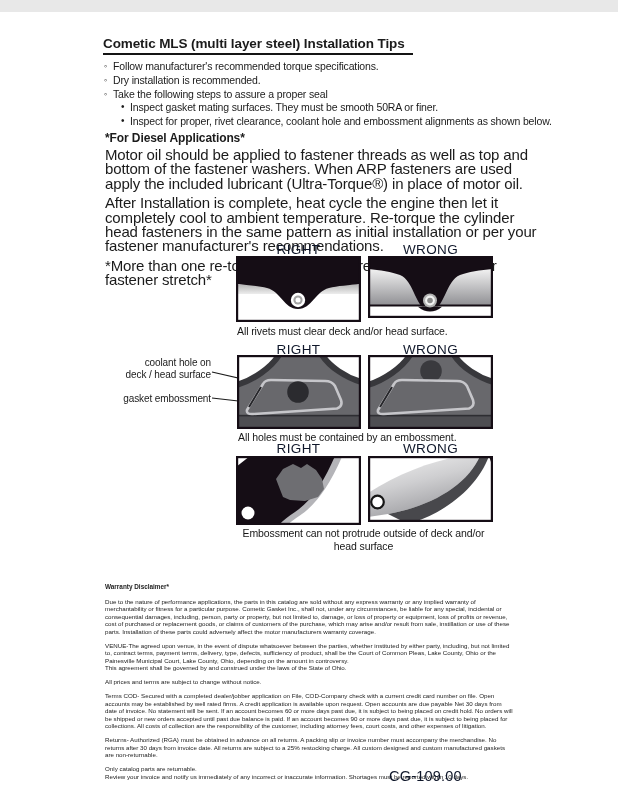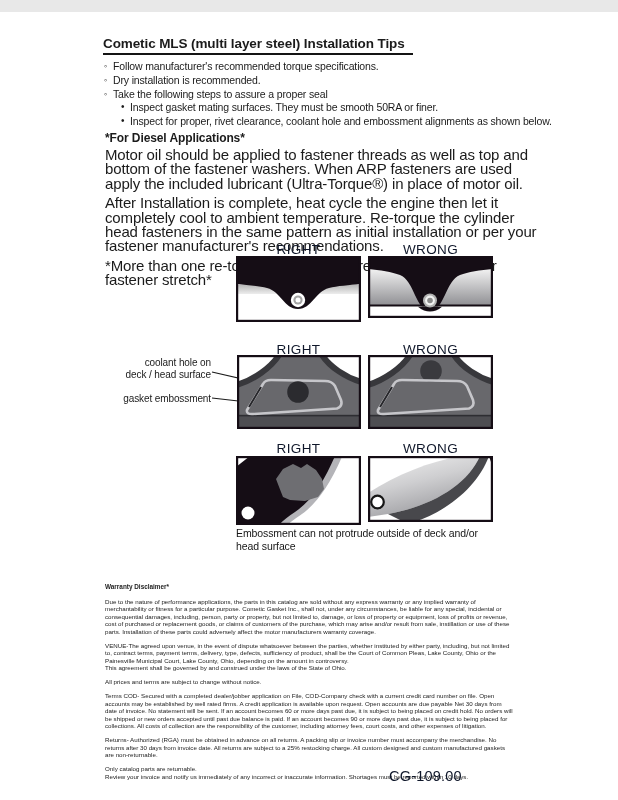--- a/index.html
+++ b/index.html
@@ -99,20 +99,21 @@
     <path d="M0,0 H125 V13 C112,14 100,16 92,19 C78,24 76,55 62,55 C48,55 46,24 32,19 C24,16 12,14 0,13 Z" fill="#150d15"></path>
     <rect x="2" y="48.5" width="121" height="2.2" fill="#150d15"></rect>
     <rect x="2" y="50.7" width="121" height="10" fill="#ffffff"></rect>
     <path d="M50,50.7 C54,54 58,55.5 62,55.5 C66,55.5 70,54 74,50.7 Z" fill="#150d15"></path>
     <circle cx="62" cy="44.5" r="7" fill="#b2b2b2"></circle>
     <circle cx="62" cy="44.5" r="4.9" fill="#f2f2f2"></circle>
     <circle cx="62" cy="44.5" r="2.8" fill="#8a8a8a"></circle>
     <rect x="1" y="1" width="123" height="60" fill="none" stroke="#150d15" stroke-width="2.4"></rect>
   </svg>
 
+  <div class="abs caption" style="left:237px;top:313px;">All rivets must clear deck and/or head surface.</div>
 
   <div class="abs rw-label" style="left:236px;top:330px;">RIGHT</div>
   <div class="abs rw-label" style="left:368px;top:330px;">WRONG</div>
 
   <div class="abs side-label" style="left:98px;top:345px;">
     <div>coolant hole on</div>
     <div>deck / head surface</div>
   </div>
   <div class="abs side-label" style="left:98px;top:381px;">gasket embossment</div>
 
@@ -142,20 +143,21 @@
     <path d="M0,0 H42 C34,13 16,25 0,30 Z" fill="#ffffff"></path>
     <path d="M125,0 H86 C94,12 109,22 125,27 Z" fill="#ffffff"></path>
     <path d="M42,0 C34,13 16,25 0,30" stroke="#38383c" stroke-width="6" fill="none"></path>
     <path d="M86,0 C94,12 109,22 125,27" stroke="#38383c" stroke-width="6" fill="none"></path>
     <circle cx="63" cy="16" r="10.8" fill="#3a3a3e"></circle>
     <path d="M10,55 L26,29 Q28,25 34,25 L89,26 Q96,26 99,31 L105,45 Q107,51 101,53.5 L16,59 Q9,59.5 10,55 Z" fill="none" stroke="#c6c6ca" stroke-width="2.6"></path>
     <path d="M12,52 L24,32" stroke="#26262a" stroke-width="2" fill="none"></path>
     <rect x="1" y="1" width="123" height="72" fill="none" stroke="#150d15" stroke-width="2.4"></rect>
   </svg>
 
+  <div class="abs caption" style="left:238px;top:419px;">All holes must be contained by an embossment.</div>
 
   <div class="abs rw-label" style="left:236px;top:429px;">RIGHT</div>
   <div class="abs rw-label" style="left:368px;top:429px;">WRONG</div>
 
   <svg class="abs fig" style="left:236px;top:444px;" width="125" height="69" viewBox="0 0 125 69">
     <rect x="0" y="0" width="125" height="69" fill="#ffffff"></rect>
     <path d="M102,0 C92,23 80,44 62,56 C56,60 50,64 46,69" stroke="#b4b4b8" stroke-width="8" fill="none"></path>
     <path d="M14,0 H99 C89,23 77,44 59,56 C53,60 47,64 43,69 L0,69 V11 Z" fill="#150d15"></path>
     <polygon points="45,36 40,23 47,13 57,8 65,12 71,8 80,14 86,23 88,33 82,41 69,45 54,44 47,41" fill="#6e6e72"></polygon>
     <circle cx="12" cy="57" r="6.5" fill="#ffffff"></circle>
@@ -171,21 +173,21 @@
       </linearGradient>
     </defs>
     <rect x="0" y="0" width="125" height="66" fill="#ffffff"></rect>
     <path d="M0,37 C30,18 60,6 93,0 L112,0 C100,28 65,50 20,58 L0,61 Z" fill="url(#g3)"></path>
     <path d="M121,0 C110,30 80,55 46,66 L36,66 L20,58 C65,50 100,28 112,0 Z" fill="#48484c"></path>
     <path d="M121,0 L125,0 L125,12 Z" fill="#150d15"></path>
     <circle cx="9.5" cy="46" r="6.3" fill="#ffffff" stroke="#161616" stroke-width="2.2"></circle>
     <rect x="1" y="1" width="123" height="64" fill="none" stroke="#150d15" stroke-width="2.4"></rect>
   </svg>
 
-  <div class="abs caption" style="left:236px;top:515px;width:255px;">Embossment can not protrude outside of deck and/or head surface</div>
+  <div class="abs caption" style="left:236px;top:515px;width:255px;text-align:center;">Embossment can not protrude outside of deck and/or head surface</div>
 
   <div class="abs warranty">
     <p class="w-h">Warranty Disclaimer*</p>
     <p>Due to the nature of performance applications, the parts in this catalog are sold without any express warranty or any implied warranty of merchantability or fitness for a particular purpose.  Cometic Gasket Inc., shall not, under any circumstances, be liable for any special, incidental or consequential damages, including, person, party or property, but not limited to, damage, or loss of property or equipment, loss of profits or revenue, cost of purchased or replacement goods, or claims of customers of the purchase, which may arise and/or result from sale, instillation or use of these parts.  Installation of these parts could adversely affect the motor manufacturers warranty coverage.</p>
     <p class="joined">VENUE-The agreed upon venue, in the event of dispute whatsoever between the parties, whether instituted by either party, including, but not limited to, contract terms, payment terms, delivery, type, defects, sufficiency of product, shall be the Court of Common Pleas, Lake County, Ohio or the Painesville Municipal Court, Lake County, Ohio, depending on the amount in controversy.</p>
     <p>This agreement shall be governed by and construed under the laws of the State of Ohio.</p>
     <p>All prices and terms are subject to change without notice.</p>
     <p>Terms COD- Secured with a completed dealer/jobber application on File, COD-Company check with a current credit card number on file.  Open accounts may be established by well rated firms.  A credit application is available upon request.  Open accounts are due payable Net 30 days from date of invoice.  No statement will be sent.  If an account becomes 60 or more days past due, it is subject to being placed on credit hold.  No orders will be shipped or new orders accepted until past due balance is paid.  If an account becomes 90 or more days past due, it is subject to being placed for collections.  All costs of collection are the responsibility of the customer, including attorney fees, court costs, and other expenses of litigation.</p>
     <p>Returns- Authorized (RGA) must be obtained in advance on all returns.  A packing slip or invoice number must accompany the merchandise.  No returns after 30 days from invoice date.  All returns are subject to a 25% restocking charge.  All custom designed and custom manufactured gaskets are non-returnable.</p>
     <p class="joined">Only catalog parts are returnable.</p>

